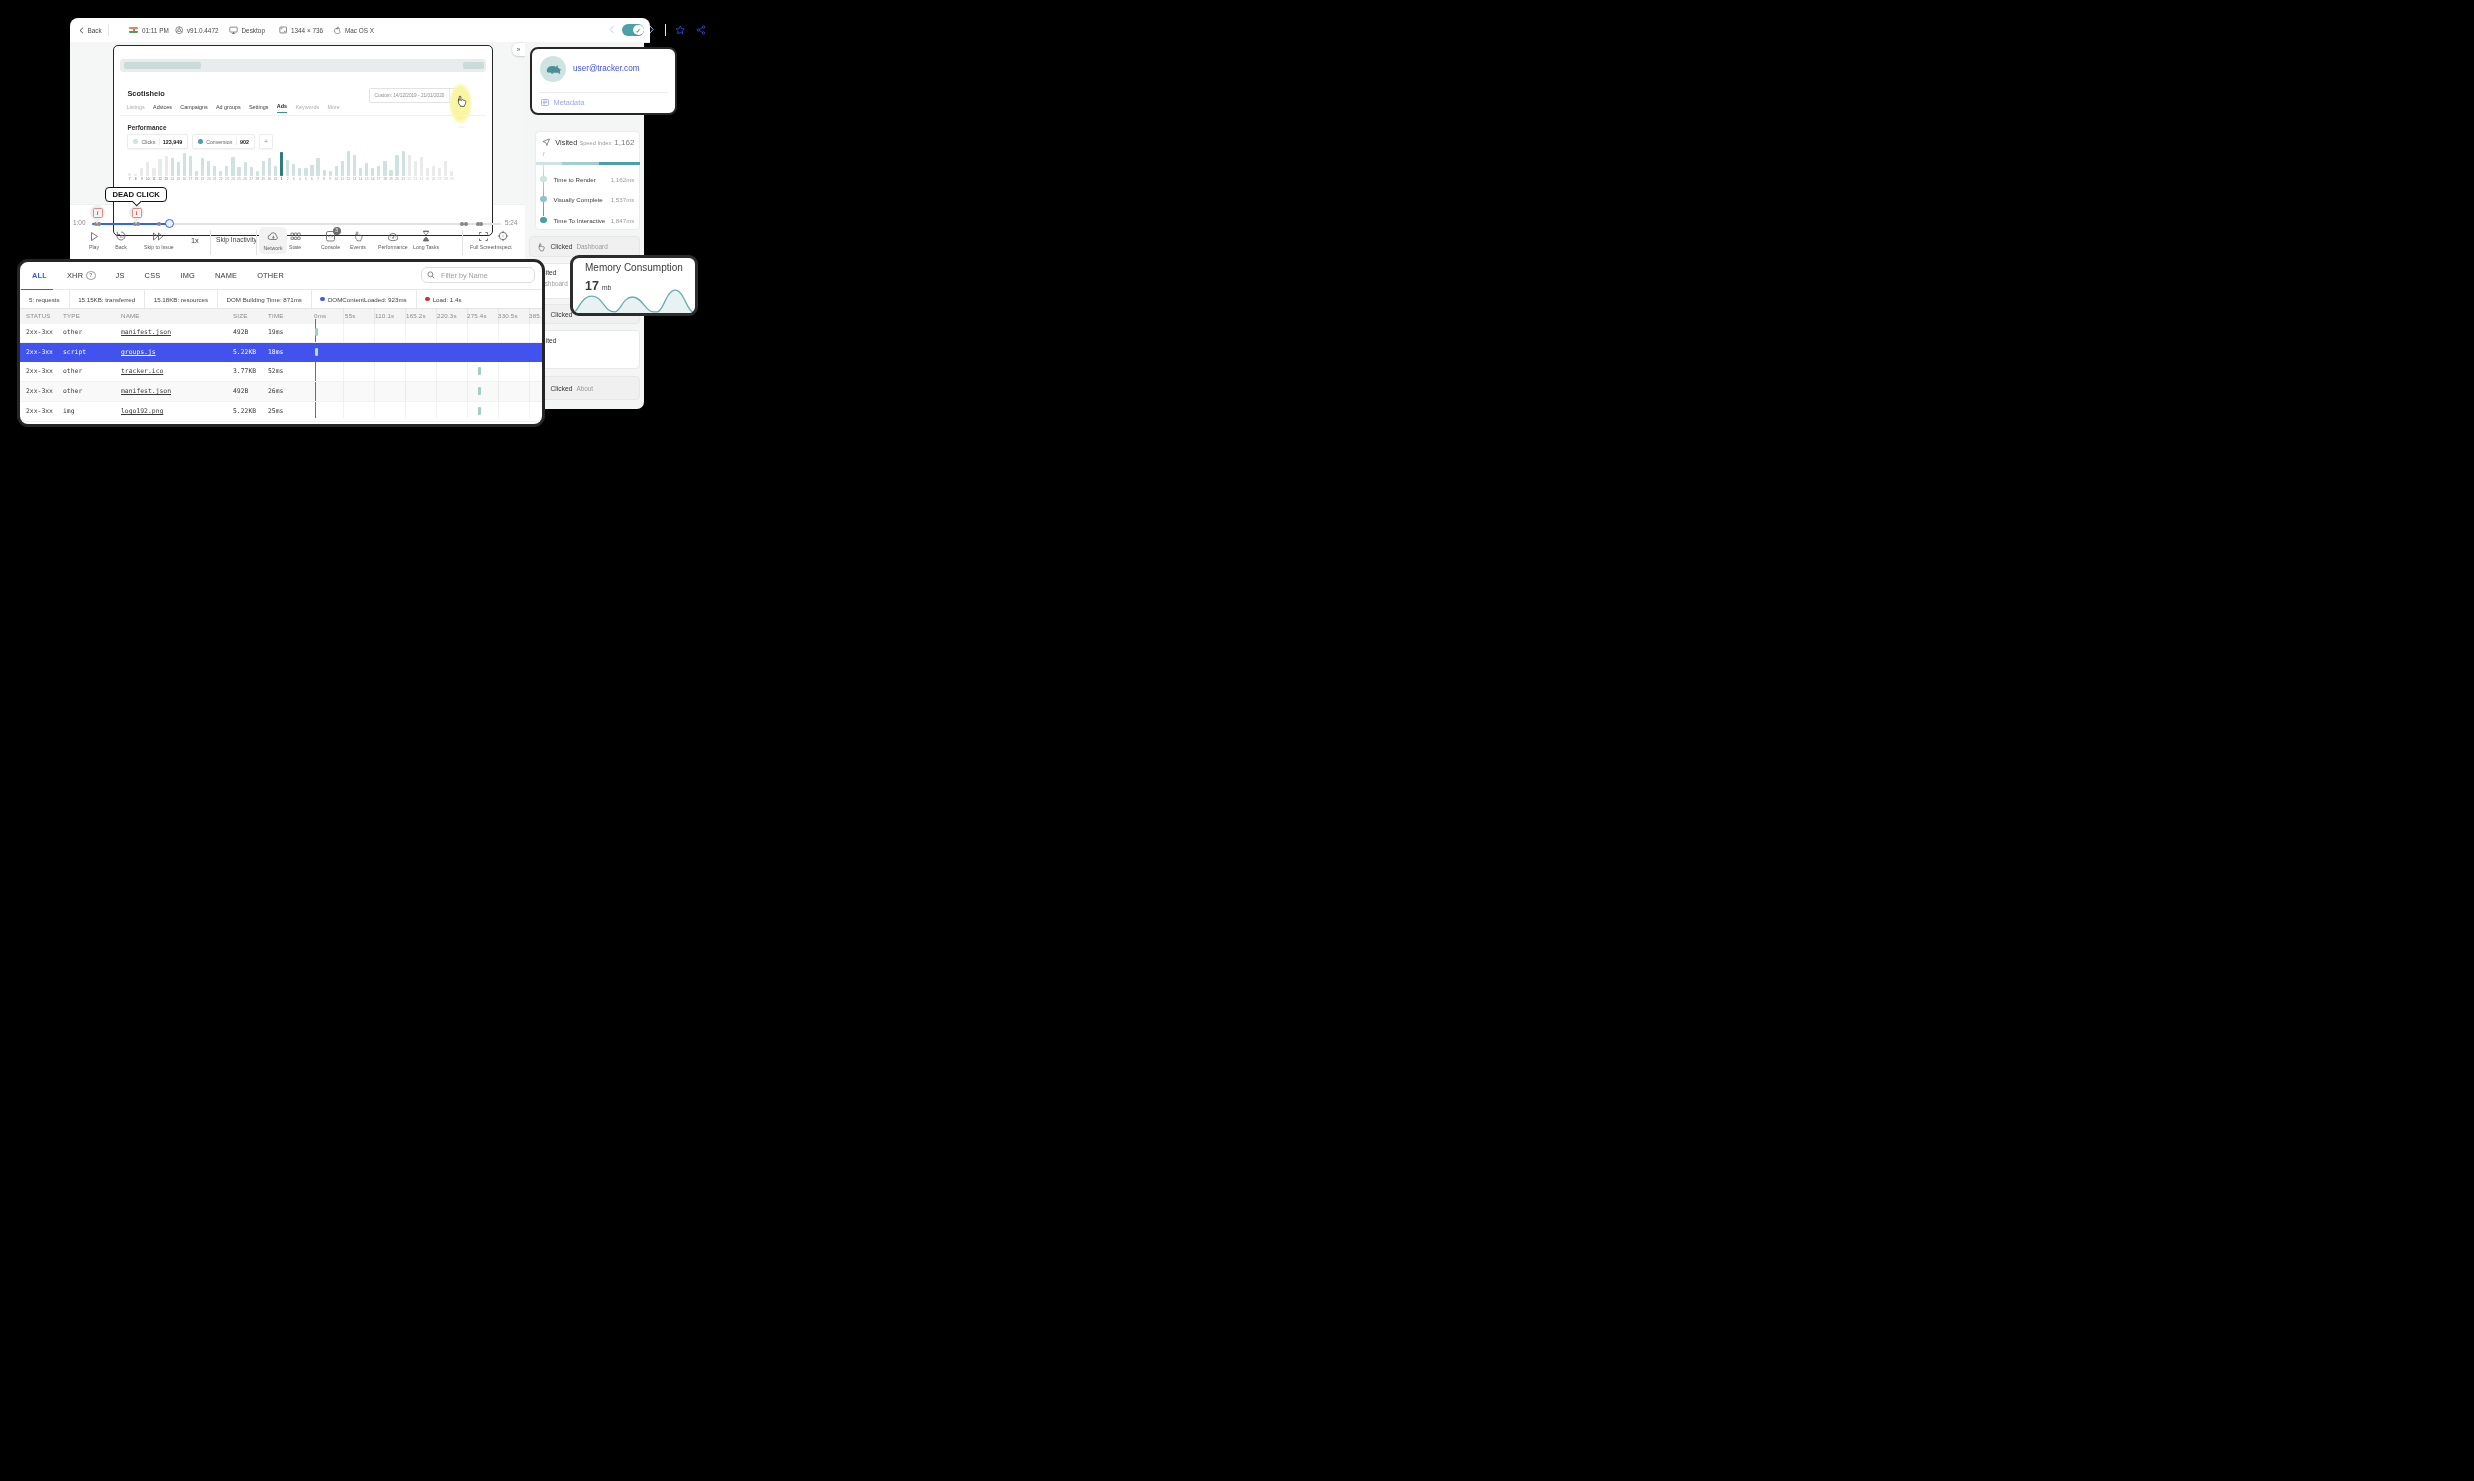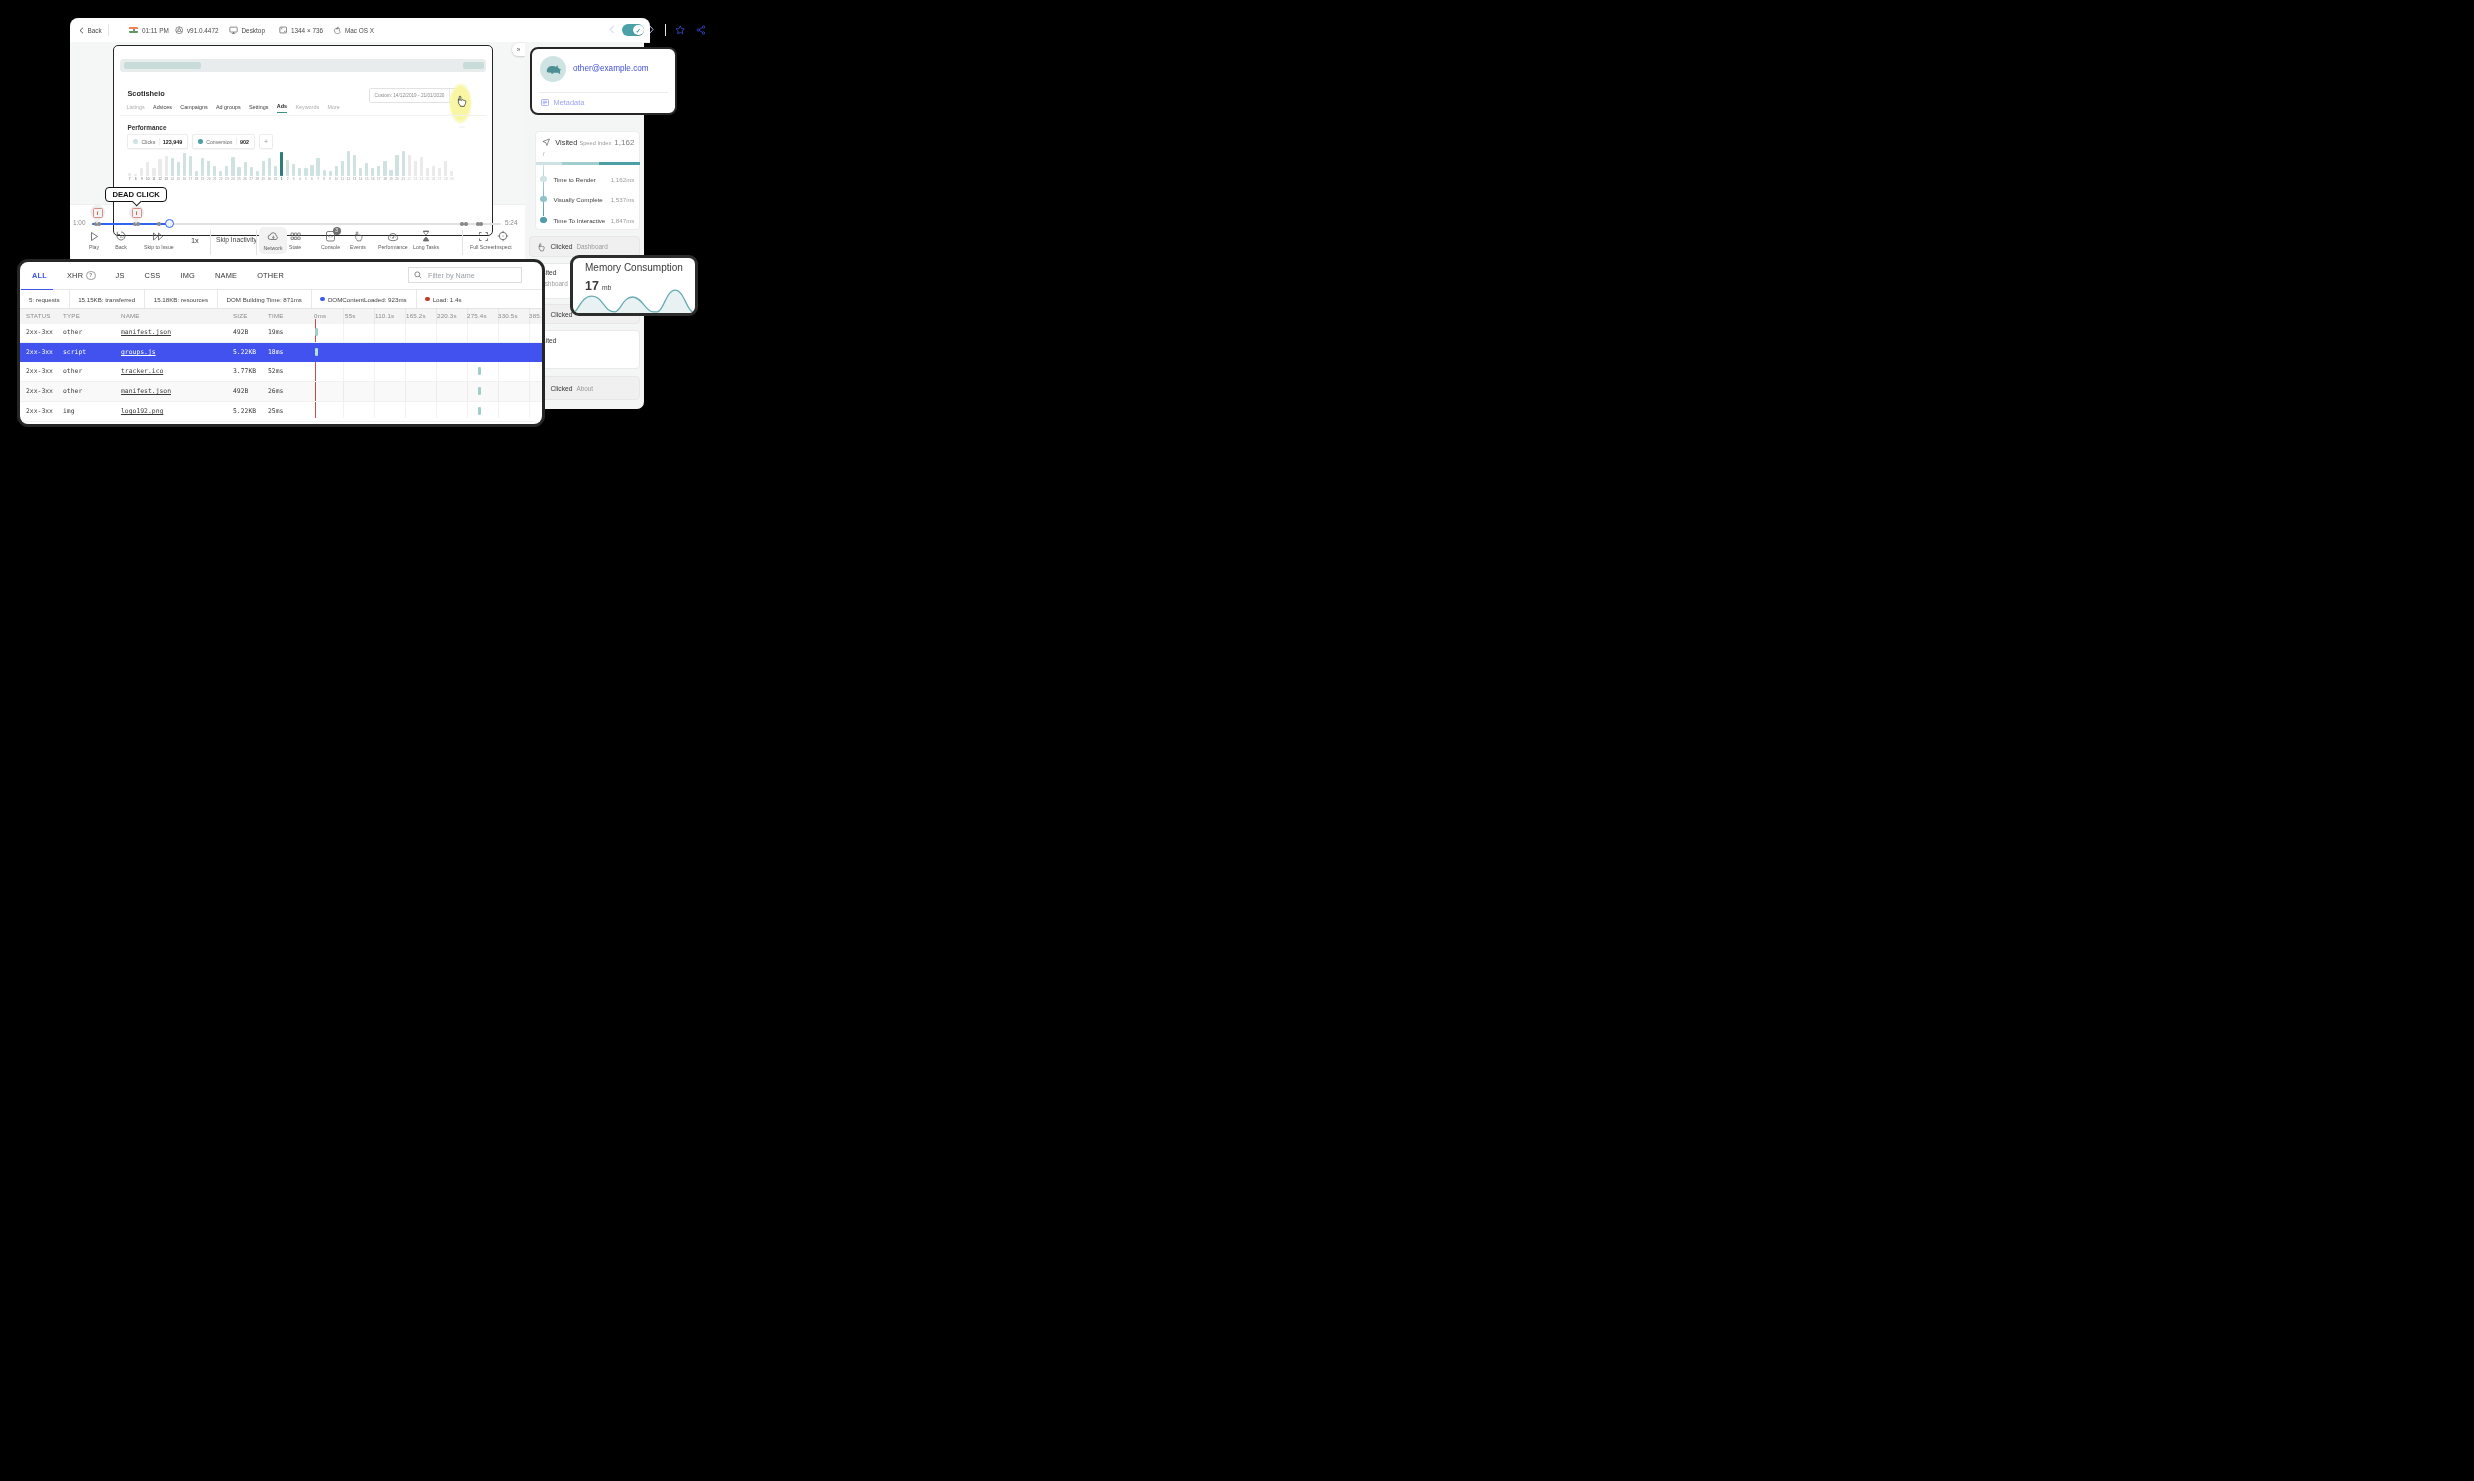--- a/index.html
+++ b/index.html
@@ -102,21 +102,21 @@
 
   
   .network-panel{position:absolute;left:17px;top:259px;width:528px;height:168px;background:#fff;
                  border:3.5px solid #262626;border-radius:11px;box-sizing:border-box;overflow:hidden;z-index:20;}
   .np-inner{position:absolute;left:0;top:0;right:0;bottom:0;}
   .net-tabs{position:absolute;left:12px;top:0;height:27px;display:flex;align-items:center;gap:20px;}
   .ntab{font-size:7.4px;color:#333;letter-spacing:0.2px;cursor:pointer;display:flex;align-items:center;gap:3px;}
   .ntab.active{color:#3d55ee;font-weight:700;}
   .qmark{width:7.4px;height:7.4px;border:0.6px solid #9a9a9a;border-radius:50%;font-size:4.7px;color:#777;
          display:flex;align-items:center;justify-content:center;font-weight:700;}
-  .filter{position:absolute;right:20px;top:5.4px;width:114px;height:16px;border:0.5px solid #ddd;border-radius:0;
+  .filter{position:absolute;right:7px;top:5.4px;width:114px;height:16px;border:0.5px solid #ddd;border-radius:6px;
           display:flex;align-items:center;gap:4px;padding:0 5px;box-sizing:border-box;}
   .filter input{border:none;outline:none;font-size:7.2px;color:#333;width:84px;font-family:"Liberation Sans",sans-serif;background:transparent;}
   .filter input::placeholder{color:#9aa0a6;}
   .hairline{position:absolute;left:0;top:27px;width:100%;height:1px;background:#e8e8e8;}
   .hairline .blue{position:absolute;left:0.5px;top:0;width:32px;height:1px;background:#3d55ee;}
   .net-stats{position:absolute;left:0;top:28px;width:100%;height:18px;display:flex;align-items:center;
              border-bottom:0.5px solid #f0f0f0;}
   .nstat{font-size:6.2px;color:#3f3f3f;padding:0 9px;display:flex;align-items:center;gap:3px;white-space:nowrap;}
   .nstat .dot{width:4.5px;height:4.5px;border-radius:50%;display:inline-block;}
   .nstat-div{width:0.5px;height:18px;background:#e9e9e9;}
@@ -755,21 +755,21 @@
       <span class="ev-target">About</span>
     </div>
   </div>
 
   <div class="user-card">
     <div class="avatar">
       <svg width="17" height="13" viewBox="0 0 34 26">
           <path d="M4 18c-1.5-5 1.5-10 7-11.5 3.5-1 8-.8 10.7.8l3.2-2.4c.5-.4 1.2 0 1 .7l-.8 2.7c2.3 1 3.9 2.4 4.8 4.3l2.3.5c.5.1.5.8 0 1l-2 .6c.2 1.3 0 2.6-.5 3.8l1 3h-3.3l-.8-2h-9.8l-.7 2h-3.4l-.5-2.3C8.6 19.4 5.6 19.2 4 18z" fill="#4e8f96"></path>
         </svg>
     </div>
-    <div class="uc-email">other@example.com</div>
+    <div class="uc-email">user@tracker.com</div>
     <div class="uc-div"></div>
     <div class="uc-meta">
       <svg width="8" height="7" viewBox="0 0 18 16">
           <rect x="1" y="1" width="16" height="14" rx="2" fill="none" stroke="#8b93ef" stroke-width="1.6"></rect>
           <line x1="4" y1="5" x2="14" y2="5" stroke="#8b93ef" stroke-width="1.6"></line>
           <line x1="4" y1="8" x2="14" y2="8" stroke="#8b93ef" stroke-width="1.6"></line>
           <line x1="4" y1="11" x2="10" y2="11" stroke="#8b93ef" stroke-width="1.6"></line>
         </svg>
       <span>Metadata</span>
     </div>

